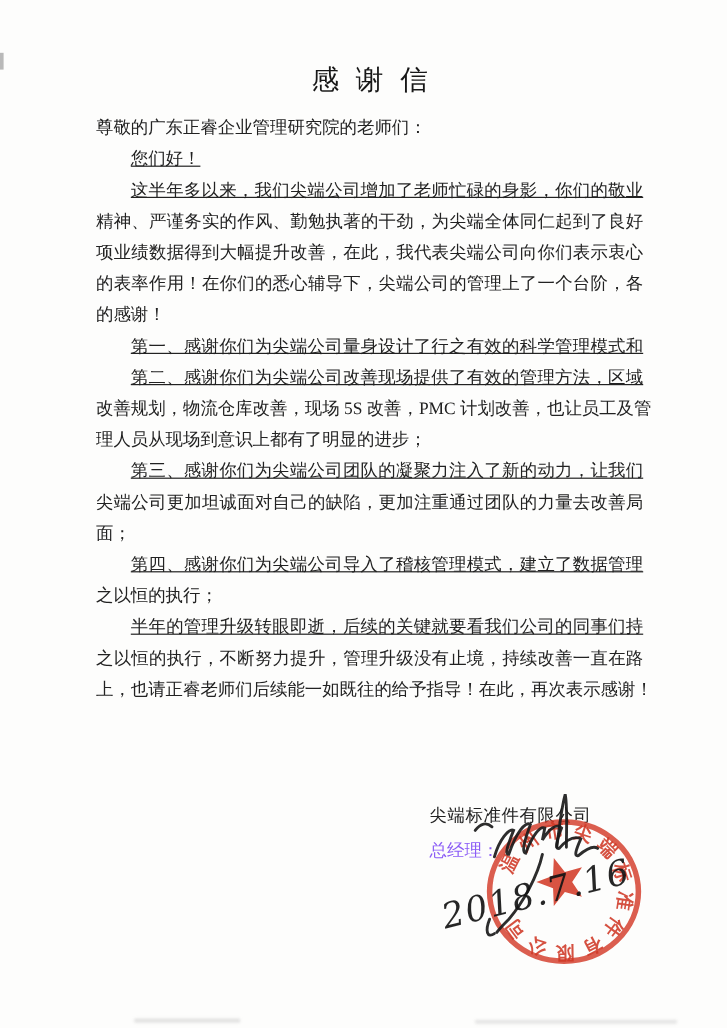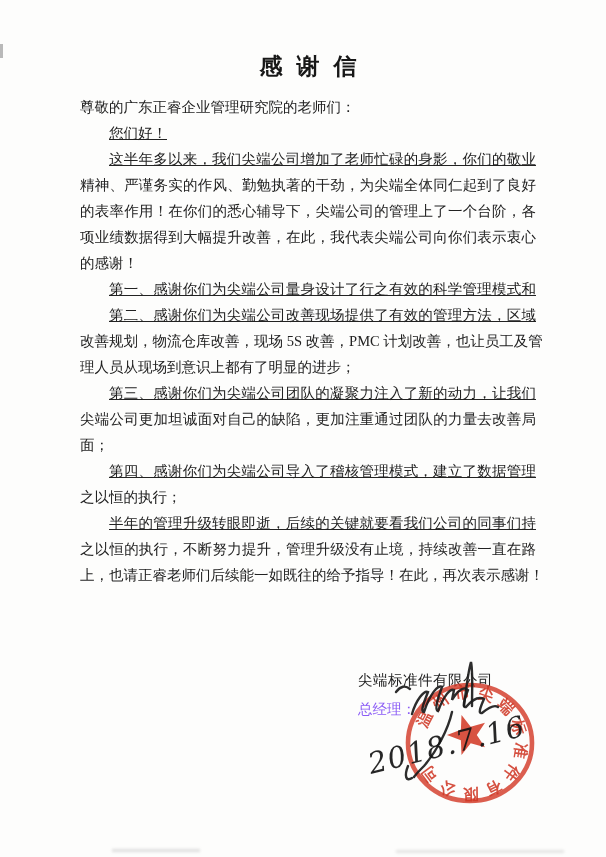--- a/index.html
+++ b/index.html
@@ -13,21 +13,21 @@
     position: absolute; left: 0; top: 0;
     width: 606px; height: 857px;
     background: #fdfdfc;
   }
   .letter {
     position: absolute; left: 80px; top: 50px; width: 456px;
     color: #1e1e1e;
   }
   .title {
     text-align: center;
-    font-size: 23px; font-weight: bold;
+    font-size: 23px; font-weight: normal;
     letter-spacing: 14px; text-indent: 14px; 
     height: 40px; line-height: 34px;
     color: #171717;
   }
   .lines { margin-top: 4px; }
   .line {
     font-size: 14.5px;
     height: 26px; line-height: 26px;
     white-space: nowrap;
     color: #222;
@@ -62,22 +62,22 @@
 
 <div class="page">
 
   <div class="letter">
     <div class="title">感谢信</div>
     <div class="lines">
       <div class="line">尊敬的广东正睿企业管理研究院的老师们：</div>
       <div class="line l-indent">您们好！</div>
       <div class="line l-indent l-fill">这半年多以来，我们尖端公司增加了老师忙碌的身影，你们的敬业</div>
       <div class="line l-fill">精神、严谨务实的作风、勤勉执著的干劲，为尖端全体同仁起到了良好</div>
+      <div class="line l-fill">项业绩数据得到大幅提升改善，在此，我代表尖端公司向你们表示衷心</div>
       <div class="line l-fill">的表率作用！在你们的悉心辅导下，尖端公司的管理上了一个台阶，各</div>
-      <div class="line l-fill">项业绩数据得到大幅提升改善，在此，我代表尖端公司向你们表示衷心</div>
       <div class="line">的感谢！</div>
       <div class="line l-indent l-fill">第一、感谢你们为尖端公司量身设计了行之有效的科学管理模式和</div>
       <div class="line l-indent l-fill">第二、感谢你们为尖端公司改善现场提供了有效的管理方法，区域</div>
       <div class="line l-fill">改善规划，物流仓库改善，现场 5S 改善，PMC 计划改善，也让员工及管</div>
       <div class="line">理人员从现场到意识上都有了明显的进步；</div>
       <div class="line l-indent l-fill">第三、感谢你们为尖端公司团队的凝聚力注入了新的动力，让我们</div>
       <div class="line l-fill">尖端公司更加坦诚面对自己的缺陷，更加注重通过团队的力量去改善局</div>
       <div class="line">面；</div>
       <div class="line l-indent l-fill">第四、感谢你们为尖端公司导入了稽核管理模式，建立了数据管理</div>
       <div class="line">之以恒的执行；</div>

